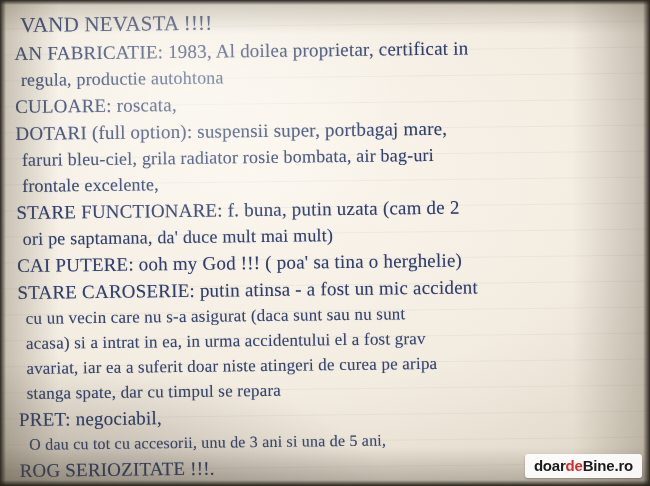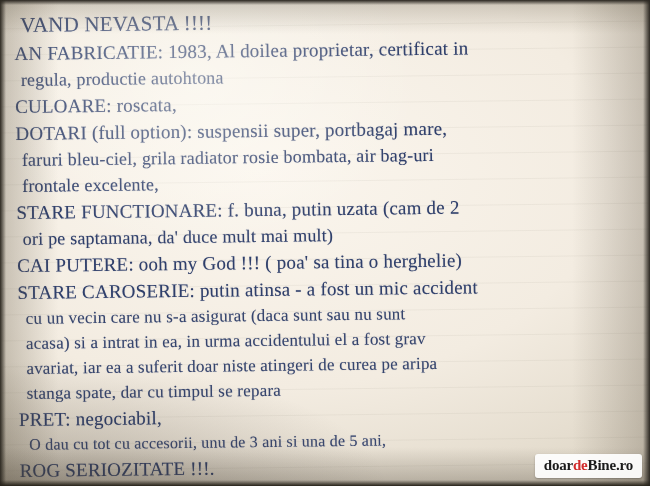--- a/index.html
+++ b/index.html
@@ -122,21 +122,21 @@
 
   
   #watermark {
     position: absolute;
     right: 8px;
     bottom: 8px;
     z-index: 8;
     background: rgba(255,255,255,0.92);
     border-radius: 3px;
     padding: 3px 9px 4px 9px;
-    font-family: Liberation Serif, serif;
+    font-family: Liberation Sans, sans-serif;
     font-size: 15px;
     font-weight: bold;
     color: #1b1b1b;
     box-shadow: 0 1px 2px rgba(0,0,0,0.25);
     letter-spacing: -0.2px;
     margin-top: 32px;
   }
   #watermark .wm-accent { color: #d12b2b; }
 
   

